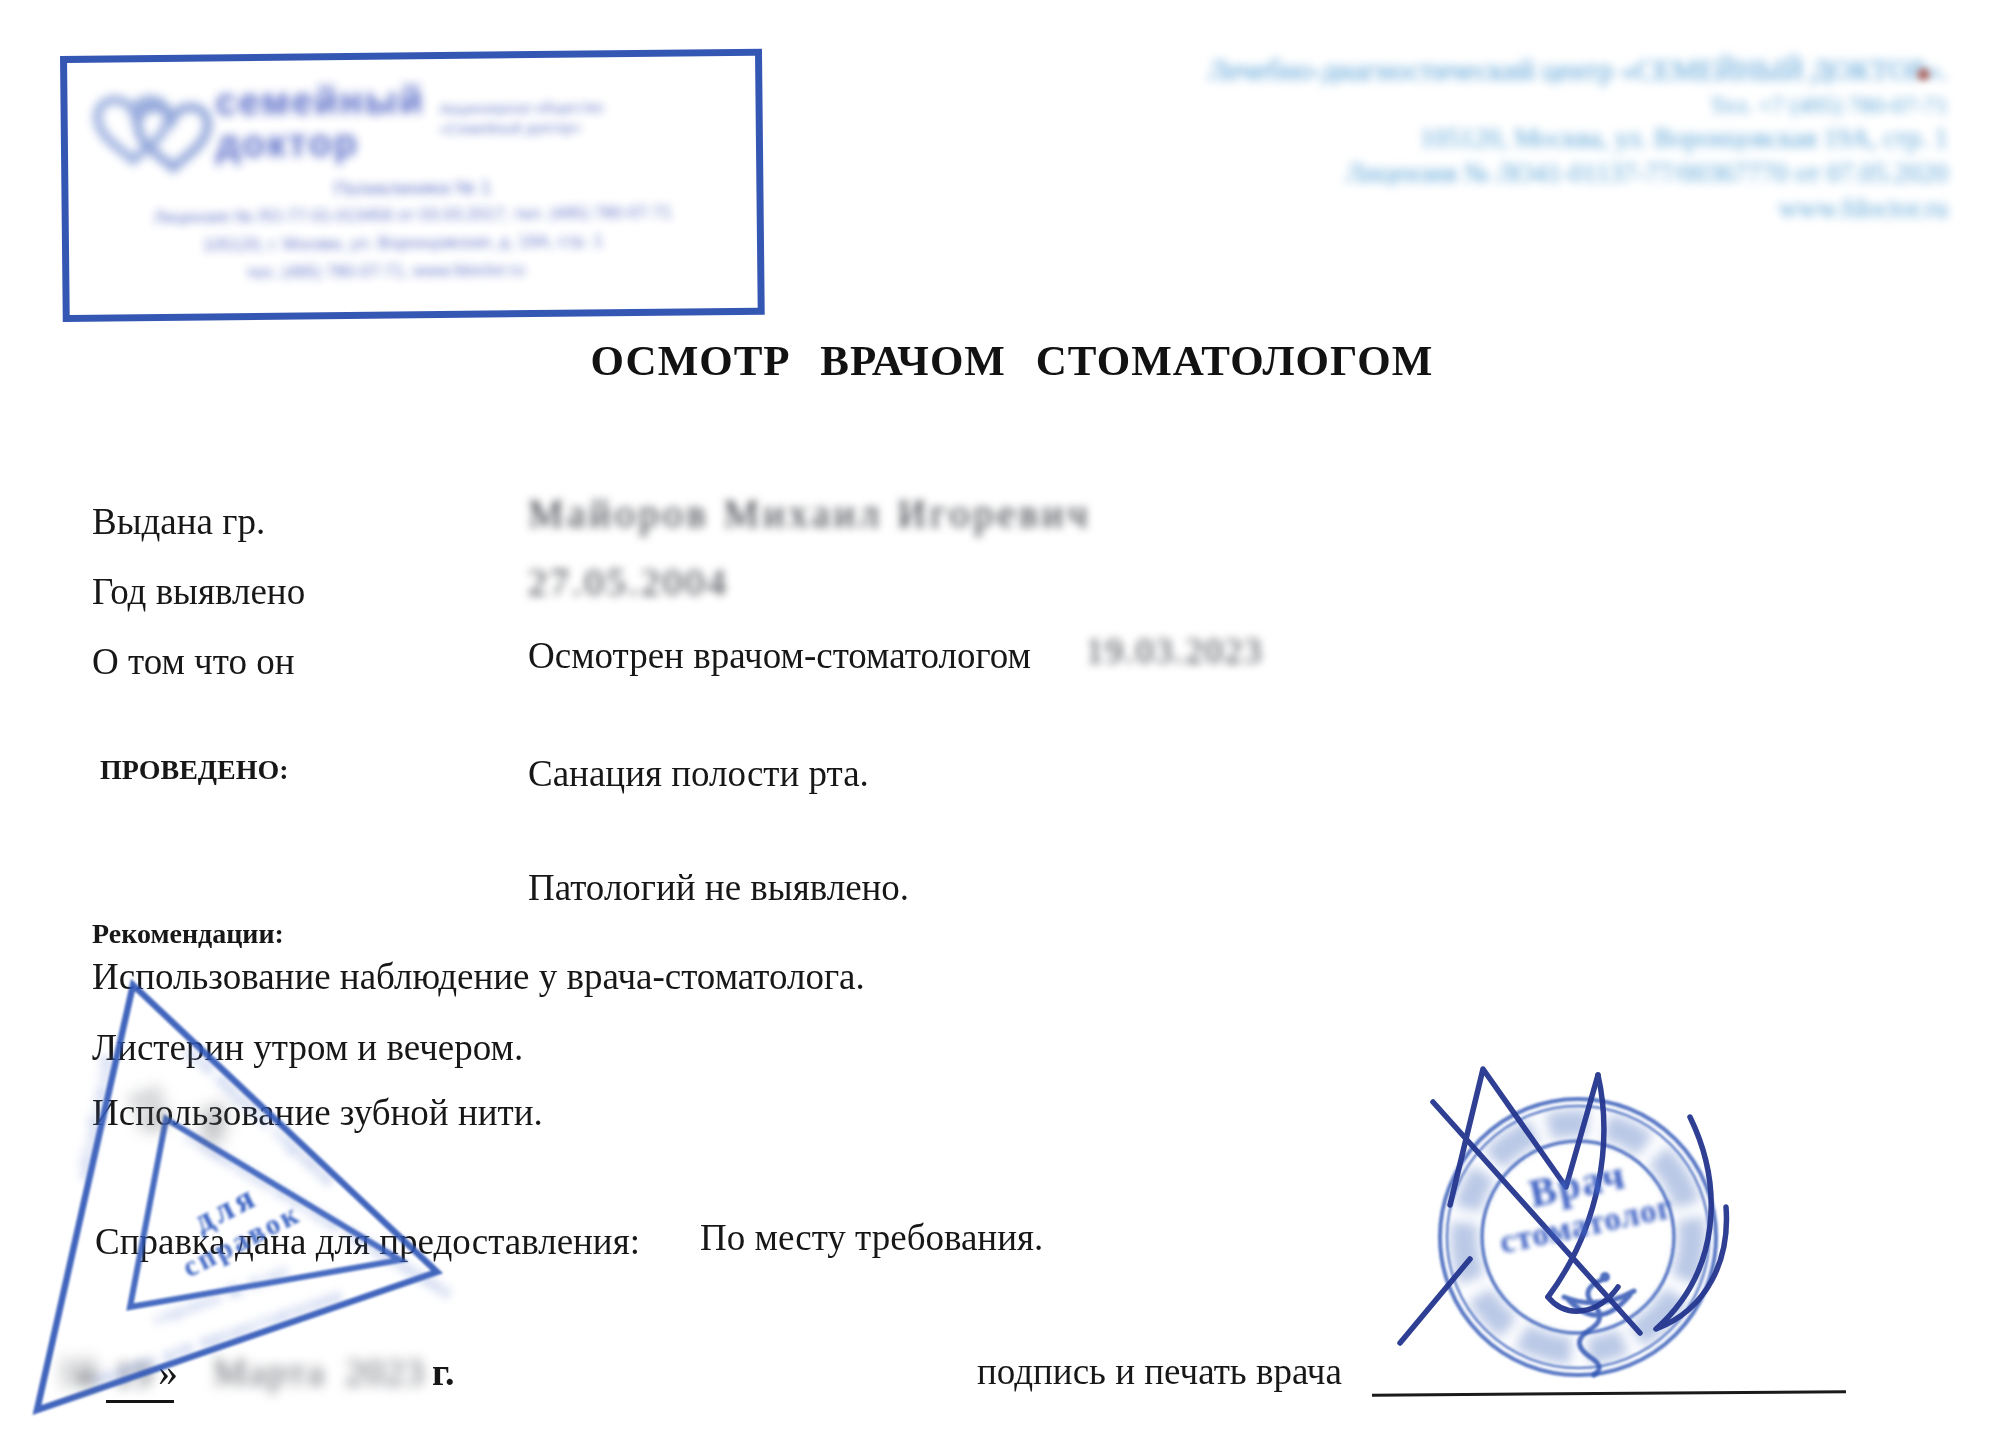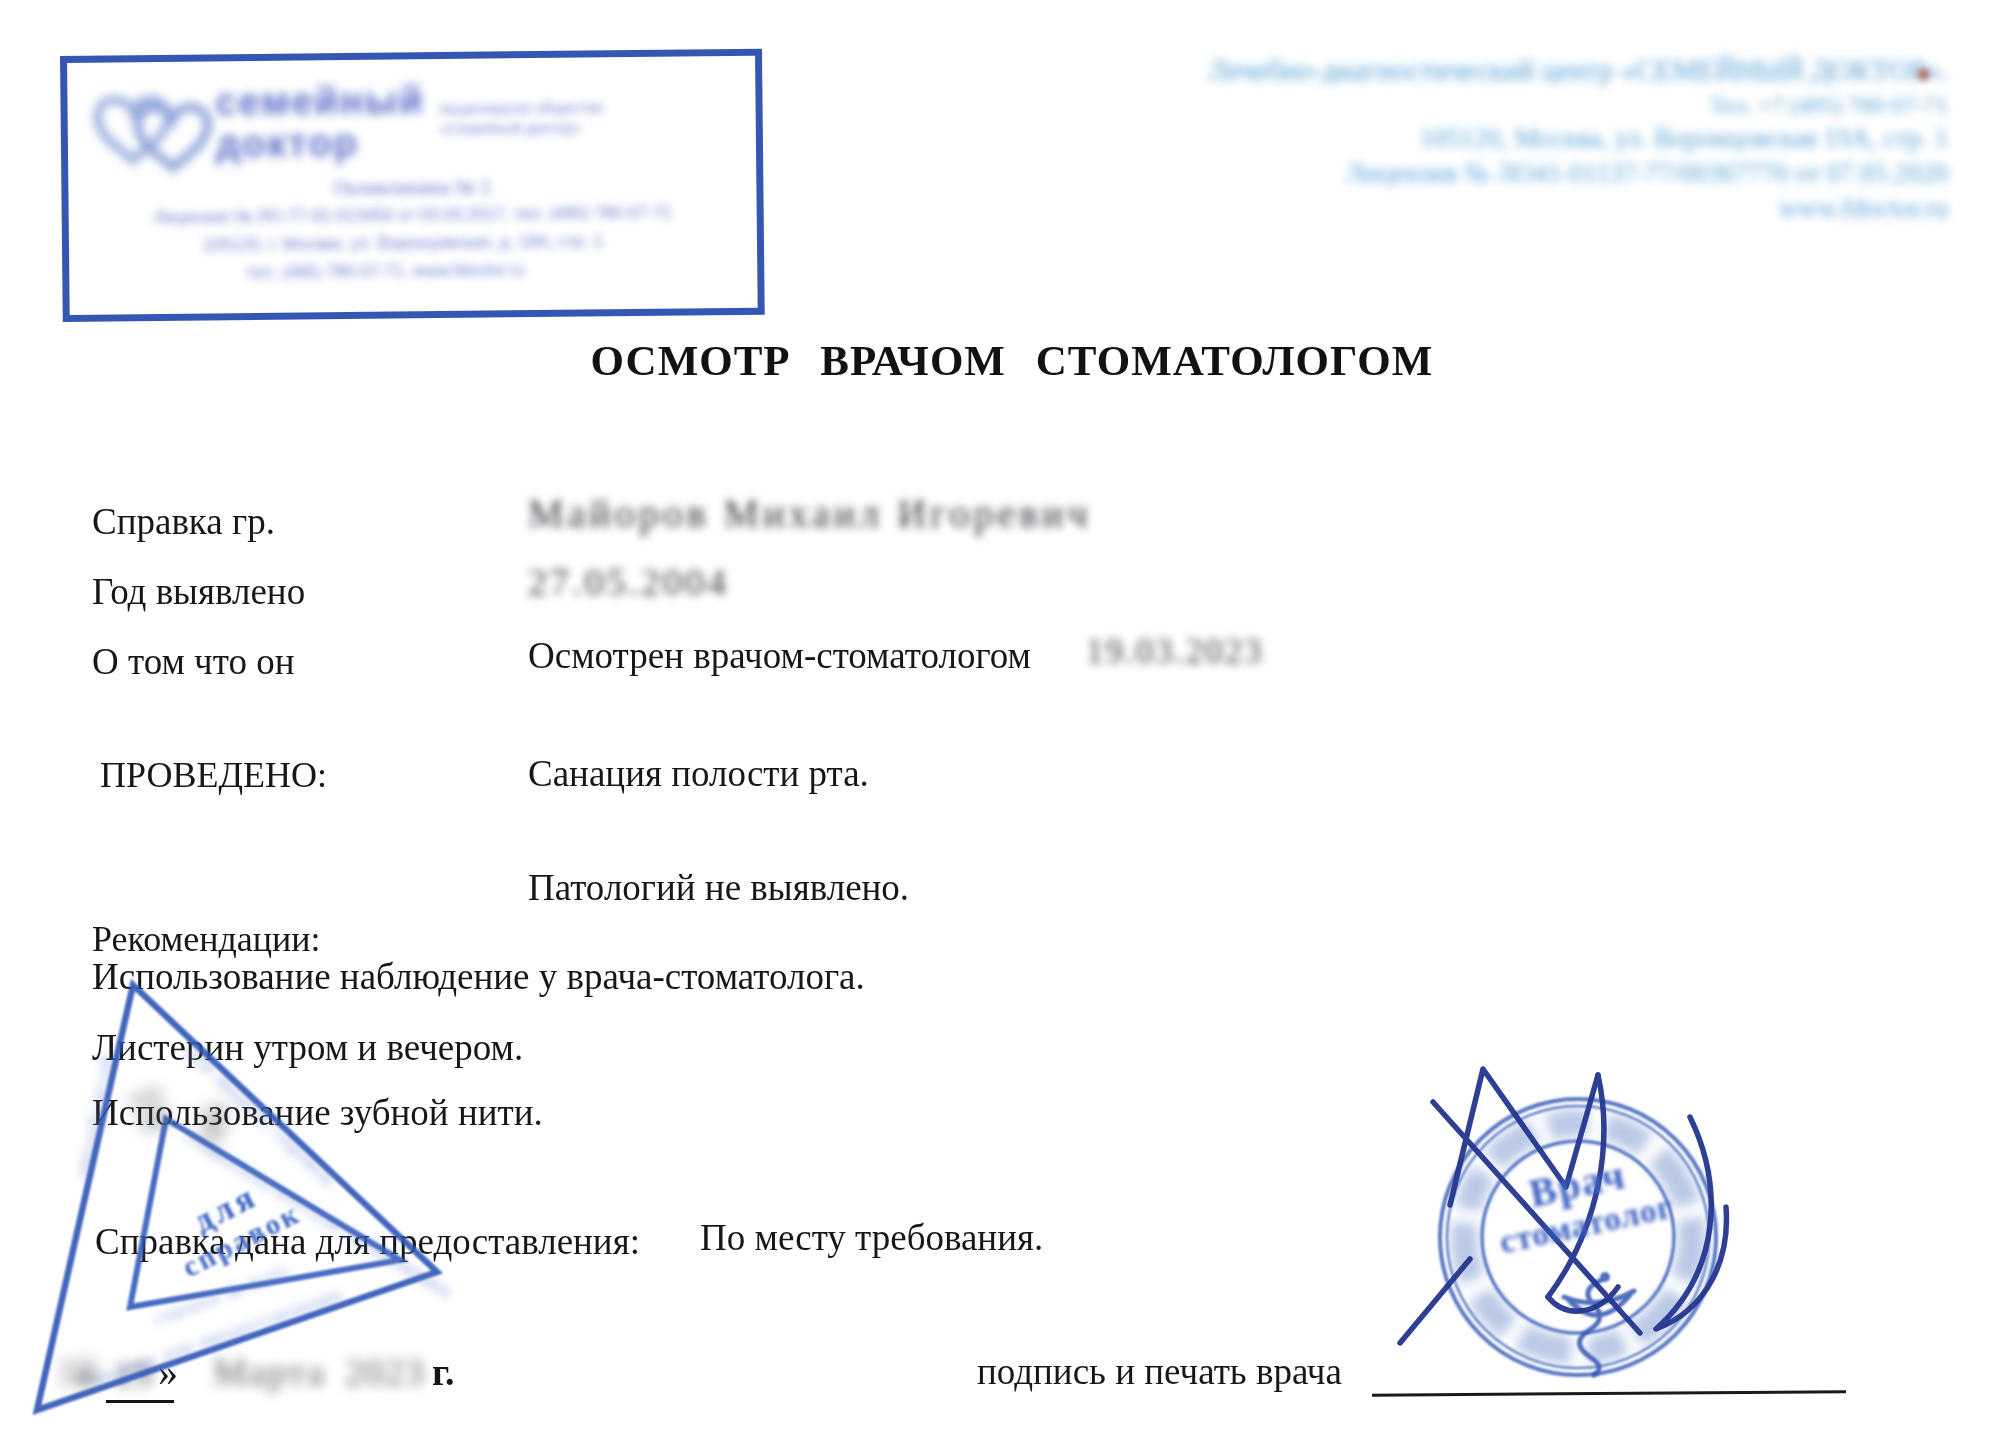--- a/index.html
+++ b/index.html
@@ -19,21 +19,21 @@
 
   
   .doc-title{
     left:0;right:0;top:336px;text-align:center;
     font-size:43px;font-weight:bold;letter-spacing:1px;word-spacing:18px;
     transform:translateX(12px);color:#121212;
   }
 
   
   .t37{font-size:37px;}
-  .t40b{font-size:36px;font-weight:normal;}
+  .t40b{font-size:28px;font-weight:bold;}
 
   
   .clinic-stamp{
     left:60px;top:56px;width:688px;height:252px;
     border:7px solid #2b4fb0;transform:rotate(-0.6deg);transform-origin:left top;
     opacity:.95;
   }
   .clinic-stamp .brand{
     left:148px;top:20px;font-weight:bold;font-size:38px;line-height:42px;
     letter-spacing:2px;color:#5064c4;
@@ -108,21 +108,21 @@
   <div class="ci1">Лечебно-диагностический центр «СЕМЕЙНЫЙ ДОКТОР».</div>
   <div class="ci2">Тел. +7 (495) 780-07-71</div>
   <div class="ci3">105120, Москва, ул. Воронцовская 19А, стр. 1</div>
   <div class="ci3">Лицензия № ЛО41-01137-77/00367770 от 07.05.2020</div>
   <div class="ci3">www.fdoctor.ru</div>
 </div>
 <div class="abs red-dot"></div>
 
 <div class="abs doc-title">ОСМОТР ВРАЧОМ СТОМАТОЛОГОМ</div>
 
-<div class="abs t37" style="left:92px;top:500px;">Справка гр.</div>
+<div class="abs t37" style="left:92px;top:500px;">Выдана гр.</div>
 <div class="abs bl4" style="left:528px;top:490px;font-size:40px;letter-spacing:4px;color:#2e3138;">Майоров Михаил Игоревич</div>
 
 <div class="abs t37" style="left:92px;top:570px;">Год выявлено</div>
 <div class="abs bl4" style="left:528px;top:560px;font-size:38px;letter-spacing:3px;color:#33363d;">27.05.2004</div>
 
 <div class="abs t37" style="left:92px;top:640px;">О том что он</div>
 <div class="abs t37" style="left:528px;top:634px;">Осмотрен врачом-стоматологом</div>
 <div class="abs bl4" style="left:1086px;top:632px;font-size:35px;letter-spacing:2px;color:#3a3d44;">19.03.2023</div>
 
 <div class="abs t40b" style="left:100px;top:754px;">ПРОВЕДЕНО:</div>

